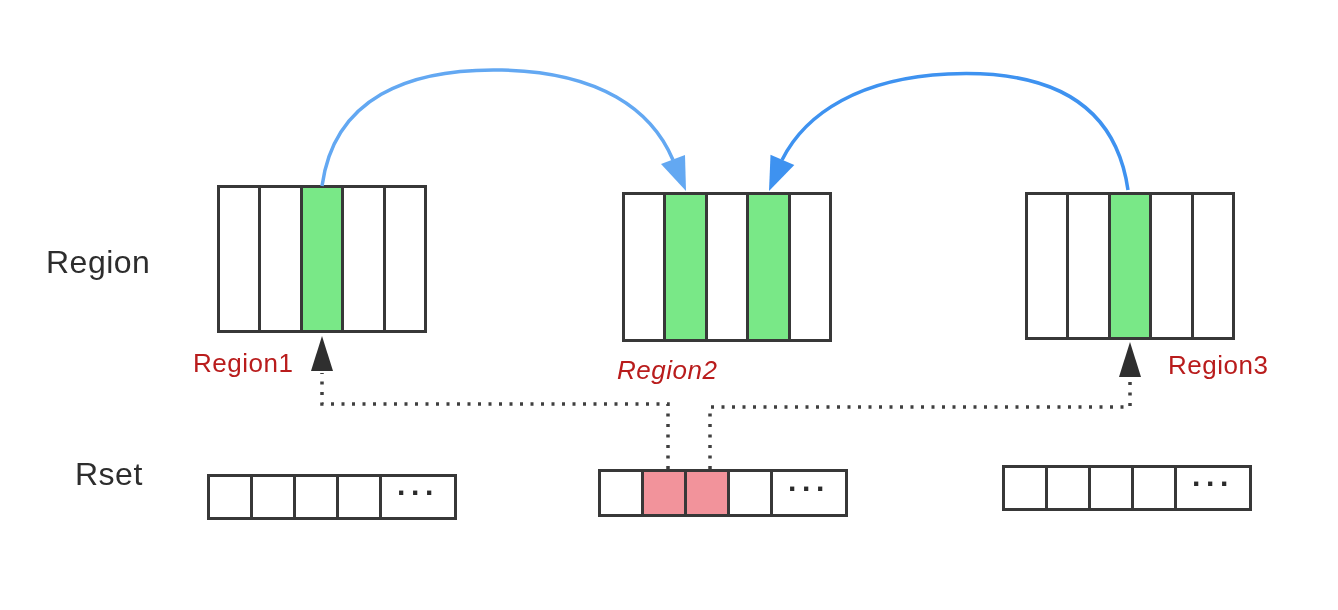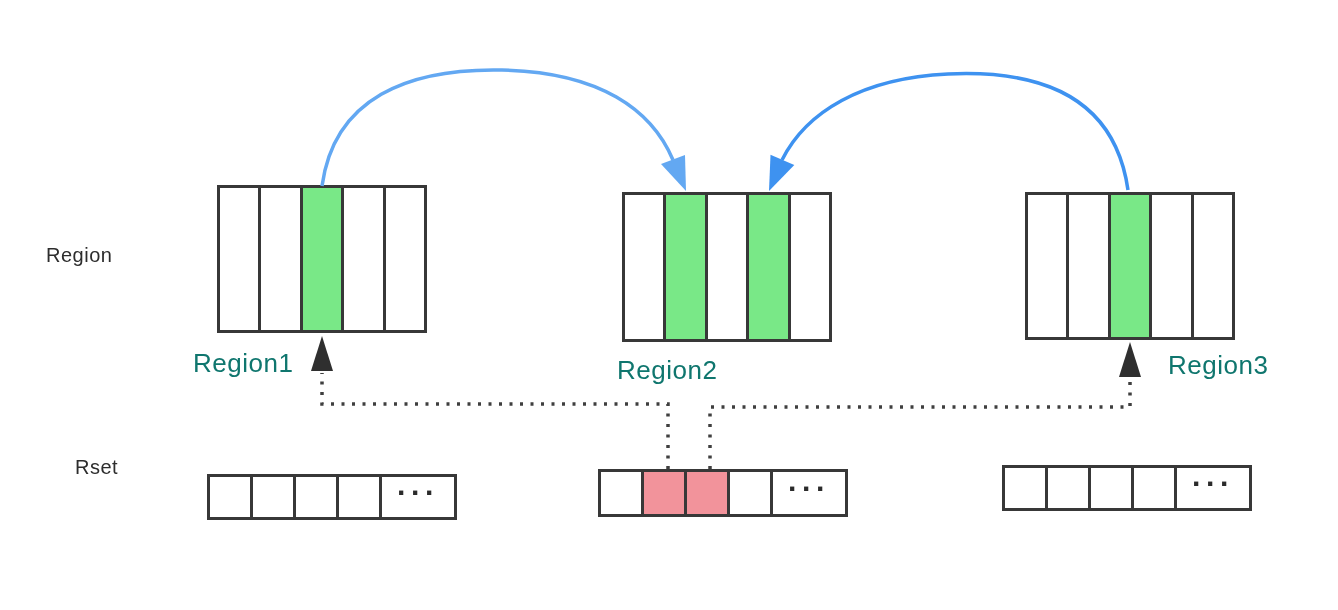--- a/index.html
+++ b/index.html
@@ -5,29 +5,29 @@
   html,body{margin:0;padding:0;background:#ffffff;}
   #canvas{
     position:relative;
     width:1338px;height:610px;
     background:#ffffff;
     font-family:"Liberation Sans", sans-serif;
     overflow:hidden;
   }
   .row-label{
     position:absolute;
-    font-size:20px;
+    font-size:32px;
     color:#2d2d2d;
     font-weight:500;
     letter-spacing:0.5px;
   }
   .box-label{
     position:absolute;
     font-size:26px;
-    color:#0f766e;
+    color:#b91c1c;
     letter-spacing:0.5px;
   }
   .region-box{
     position:absolute;
     display:flex;
     border:3px solid var(--border);
     background:#ffffff;
     box-sizing:border-box;
   }
   .rset-box{
@@ -101,21 +101,21 @@
     </div>
   <div class="region-box" style="left:1025px; top:192px; width:210px; height:148px;">
       <div class="cell"></div>
       <div class="cell"></div>
       <div class="cell green"></div>
       <div class="cell"></div>
       <div class="cell"></div>
     </div>
 
   <div class="box-label" style="left:193px; top:348px;">Region1</div>
-  <div class="box-label" style="left:617px; top:355px;">Region2</div>
+  <div class="box-label" style="left:617px; top:355px;font-style:italic;">Region2</div>
   <div class="box-label" style="left:1168px; top:350px;">Region3</div>
 
   <div class="rset-box" style="left:207px; top:474px; width:250px; height:46px;">
       <div class="cell"></div>
       <div class="cell"></div>
       <div class="cell"></div>
       <div class="cell"></div>
       <div class="cell ellipsis">
         <span class="dots">···</span>
       </div>

